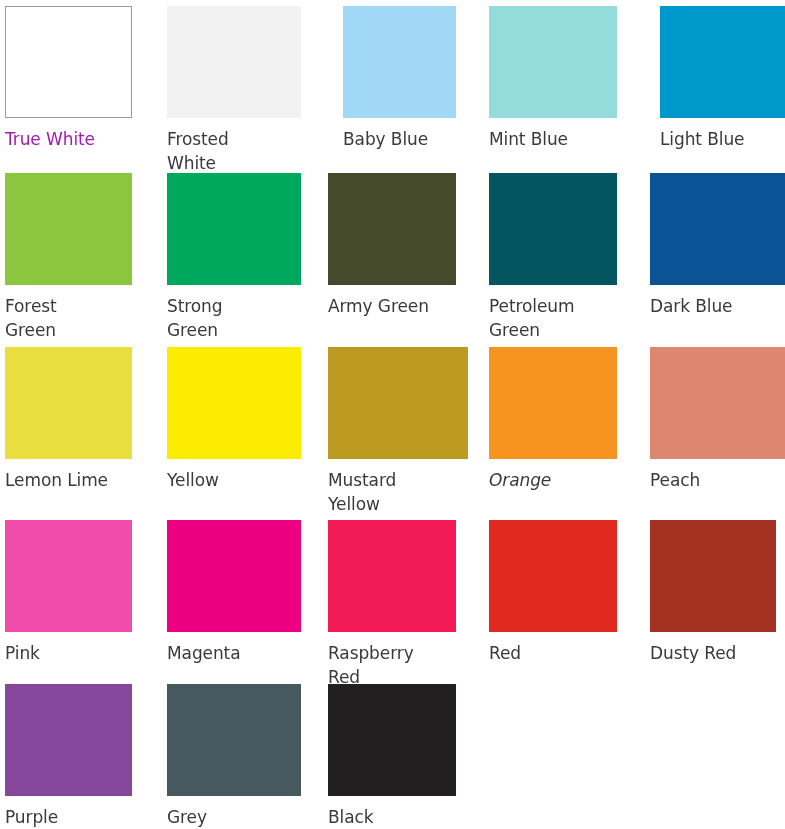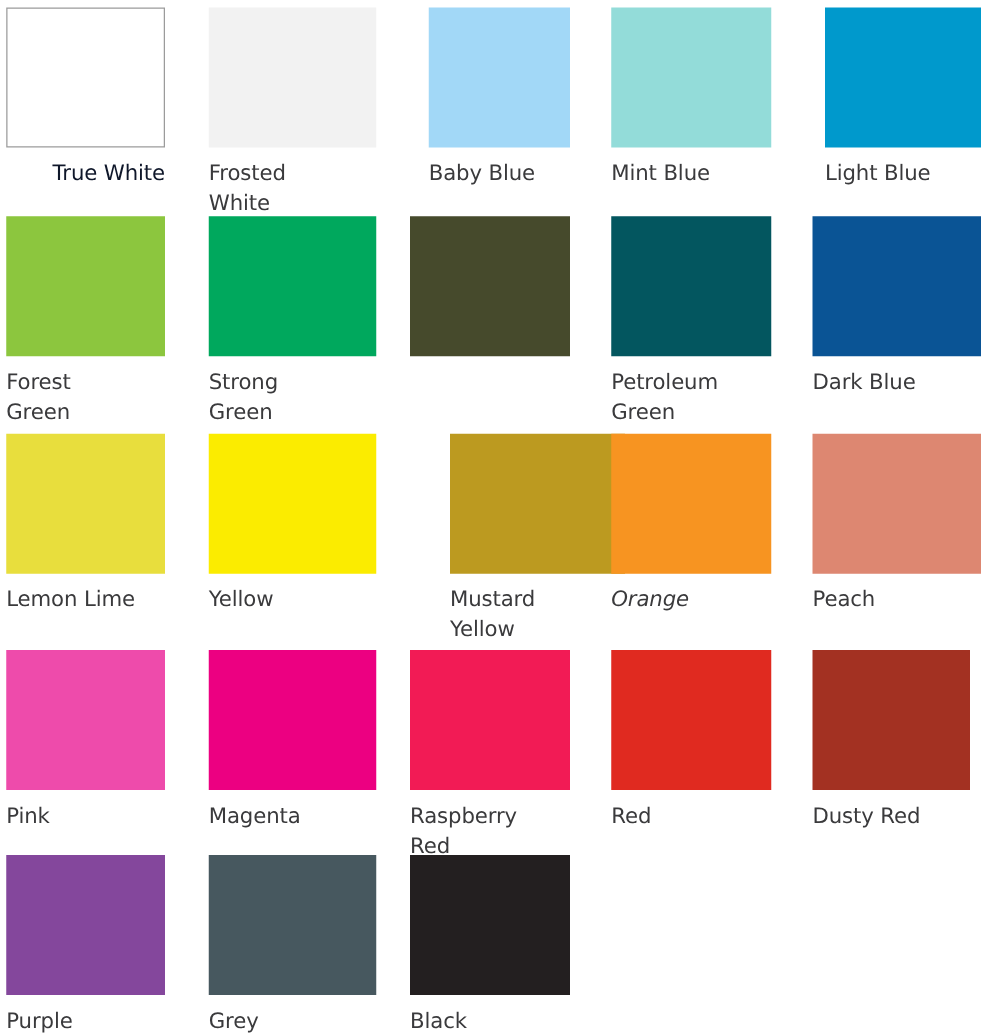--- a/index.html
+++ b/index.html
@@ -43,21 +43,21 @@
     letter-spacing: -0.1px;
     white-space: pre-line;
   }
 </style>
 </head>
 <body style="background: rgb(255, 255, 255);">
 
 <div id="palette-grid">
     <div class="swatch-cell" style="left: 5px; top: 6px; width: 127px;">
       <div class="swatch-chip bordered" style="height: 112px; background: rgb(255, 255, 255); border-color: rgb(155, 155, 155);"></div>
-      <span class="swatch-label" style="color: #0f172a; text-align: right;">True White</span>
+      <span class="swatch-label" style="color: #a21caf;">True White</span>
     </div>
     <div class="swatch-cell" style="left: 167px; top: 6px; width: 134px;">
       <div class="swatch-chip" style="height: 112px; background: rgb(242, 242, 242);"></div>
       <span class="swatch-label" style="color: rgb(58, 58, 60);">Frosted
 White</span>
     </div>
     <div class="swatch-cell" style="left: 328px; top: 6px; width: 128px; padding-left: 15px;">
       <div class="swatch-chip" style="height: 112px; background: rgb(162, 216, 247);"></div>
       <span class="swatch-label" style="color: rgb(58, 58, 60);">Baby Blue</span>
     </div>
@@ -74,39 +74,40 @@
       <span class="swatch-label" style="color: rgb(58, 58, 60);">Forest
 Green</span>
     </div>
     <div class="swatch-cell" style="left: 167px; top: 173px; width: 134px;">
       <div class="swatch-chip" style="height: 112px; background: rgb(0, 168, 93);"></div>
       <span class="swatch-label" style="color: rgb(58, 58, 60);">Strong
 Green</span>
     </div>
     <div class="swatch-cell" style="left: 328px; top: 173px; width: 128px;">
       <div class="swatch-chip" style="height: 112px; background: rgb(70, 74, 44);"></div>
+      <span class="swatch-label" style="color: rgb(58, 58, 60);">Army Green</span>
     </div>
     <div class="swatch-cell" style="left: 489px; top: 173px; width: 128px;">
       <div class="swatch-chip" style="height: 112px; background: rgb(3, 86, 95);"></div>
       <span class="swatch-label" style="color: rgb(58, 58, 60);">Petroleum
 Green</span>
     </div>
     <div class="swatch-cell" style="left: 650px; top: 173px; width: 135px;">
       <div class="swatch-chip" style="height: 112px; background: rgb(10, 84, 149);"></div>
       <span class="swatch-label" style="color: rgb(58, 58, 60);">Dark Blue</span>
     </div>
     <div class="swatch-cell" style="left: 5px; top: 347px; width: 127px;">
       <div class="swatch-chip" style="height: 112px; background: rgb(232, 222, 61);"></div>
       <span class="swatch-label" style="color: rgb(58, 58, 60);">Lemon Lime</span>
     </div>
     <div class="swatch-cell" style="left: 167px; top: 347px; width: 134px;">
       <div class="swatch-chip" style="height: 112px; background: rgb(251, 236, 0);"></div>
       <span class="swatch-label" style="color: rgb(58, 58, 60);">Yellow</span>
     </div>
-    <div class="swatch-cell" style="left: 328px; top: 347px; width: 140px; margin-left: 32px;">
+    <div class="swatch-cell" style="left: 328px; top: 347px; width: 140px;">
       <div class="swatch-chip" style="height: 112px; background: rgb(188, 154, 32);"></div>
       <span class="swatch-label" style="color: rgb(58, 58, 60);">Mustard
 Yellow</span>
     </div>
     <div class="swatch-cell" style="left: 489px; top: 347px; width: 128px;">
       <div class="swatch-chip" style="height: 112px; background: rgb(247, 148, 33);"></div>
       <span class="swatch-label" style="color: rgb(58, 58, 60); font-style: italic;">Orange</span>
     </div>
     <div class="swatch-cell" style="left: 650px; top: 347px; width: 135px;">
       <div class="swatch-chip" style="height: 112px; background: rgb(221, 135, 113);"></div>

